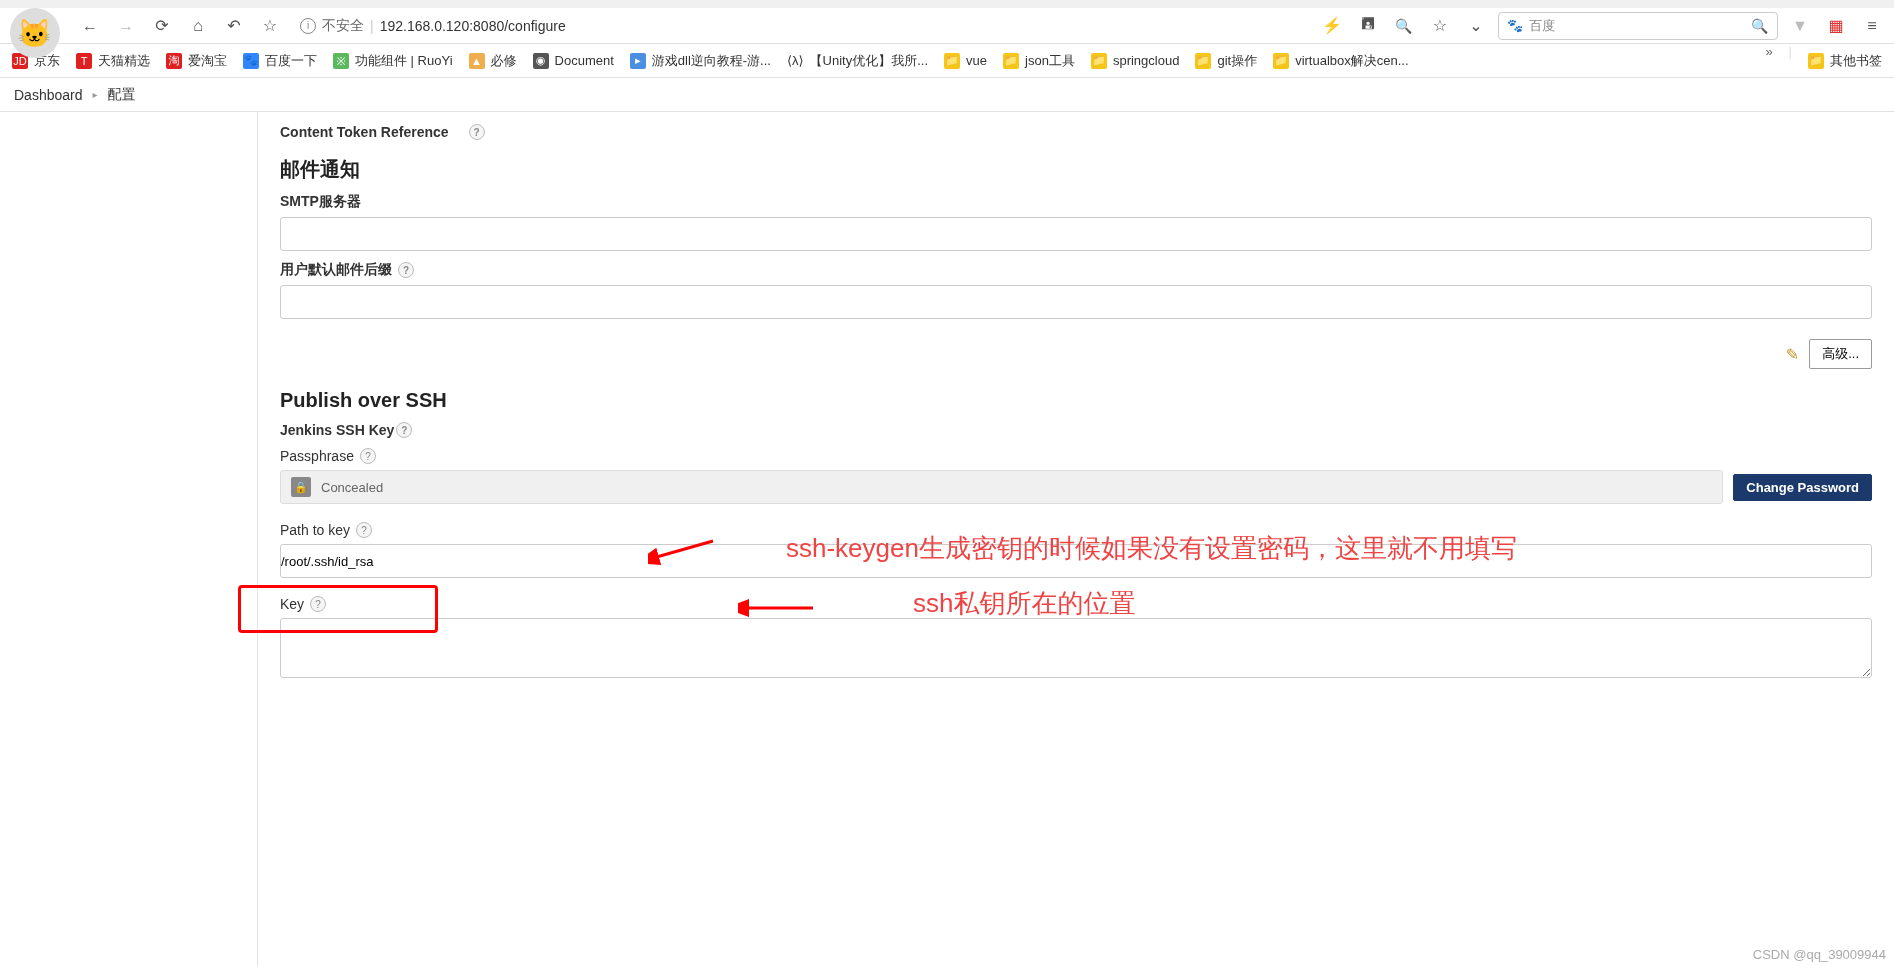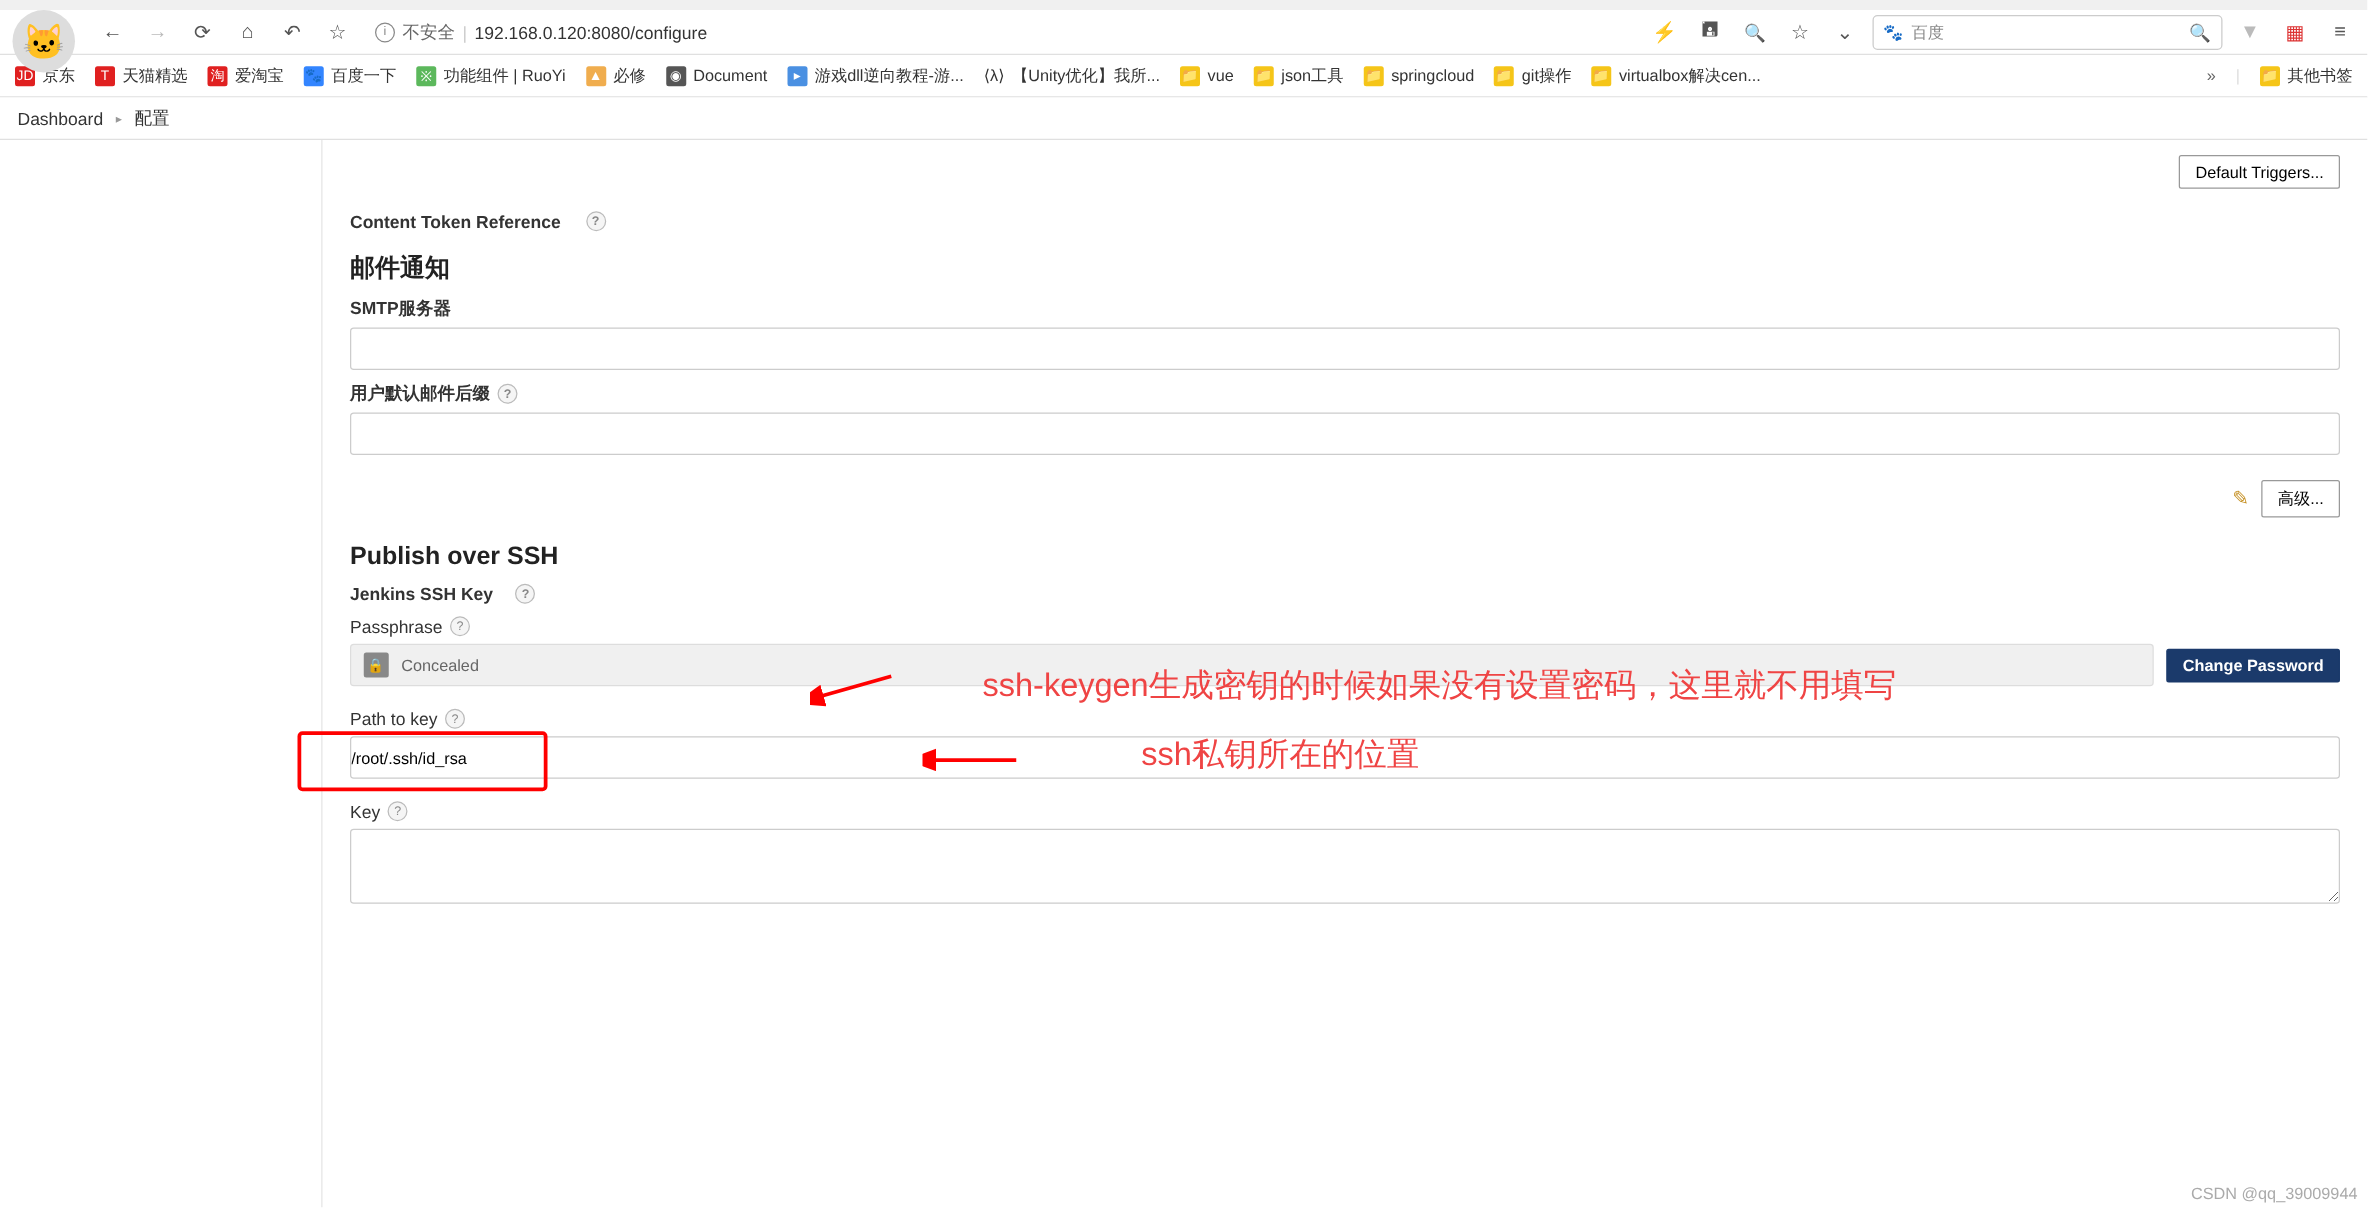--- a/index.html
+++ b/index.html
@@ -14,21 +14,21 @@
 .addr-box { flex: 0 0 auto; display: flex; align-items: center; gap: 6px; height: 28px; padding: 0 8px; font-size: 14px; color: #333; }
 .addr-box .info-icon { width: 16px; height: 16px; border: 1px solid #888; border-radius: 50%; display: flex; align-items: center; justify-content: center; font-size: 10px; color: #888; }
 .addr-box .insecure { color: #666; }
 .addr-url { color: #333; font-size: 14px; }
 .addr-spacer { flex: 1; }
 .search-box { width: 280px; height: 28px; border: 1px solid #ccc; border-radius: 4px; display: flex; align-items: center; padding: 0 8px; gap: 6px; color: #888; font-size: 13px; }
 .search-box .s-icon { font-size: 14px; }
 .right-icons { display: flex; gap: 8px; align-items: center; }
 
 
-.bm-row { height: 34px; background: #fff; border-bottom: 1px solid #e0e0e0; display: flex; align-items: center; padding: 0 12px; gap: 16px; font-size: 13px; color: #333; overflow: hidden; }
+.bm-row { height: 34px; background: #fff; border-bottom: 1px solid #e0e0e0; display: flex; padding: 0 12px; gap: 16px; font-size: 13px; color: #333; overflow: hidden; }
 .bm-item { display: flex; align-items: center; gap: 6px; cursor: pointer; white-space: nowrap; }
 .bm-icon { width: 16px; height: 16px; display: inline-flex; align-items: center; justify-content: center; font-size: 11px; color: #fff; border-radius: 2px; }
 .bm-icon.jd { background: #e02020; }
 .bm-icon.tm { background: #e02020; }
 .bm-icon.atb { background: #e02020; }
 .bm-icon.bd { background: #3385ff; }
 .bm-icon.grn { background: #5cb85c; }
 .bm-icon.org { background: #f0ad4e; }
 .bm-icon.gry { background: #555; }
 .bm-icon.blu { background: #4a90e2; }
@@ -189,23 +189,20 @@
 <div class="crumb-row">
   <span class="crumb-link">Dashboard</span>
   <span class="crumb-sep">▸</span>
   <span class="crumb-link">配置</span>
 </div>
 
 <div class="main">
   <div class="sidebar"></div>
   <div class="content">
 
-    <div class="top-btn-row">
-      <button class="btn">Default Triggers...</button>
-    </div>
 
     <div class="field-label">
       <span>Content Token Reference</span>
       <span class="help-icon">?</span>
     </div>
 
     <div class="section-h">邮件通知</div>
 
     <div class="sub-label">SMTP服务器</div>
     <input class="text-input" style="">
@@ -217,21 +214,21 @@
     <input class="text-input" style="">
 
     <div class="adv-row">
       <span class="pencil-icon">✎</span>
       <button class="btn">高级...</button>
     </div>
 
 
     <div class="section-h">Publish over SSH</div>
 
-    <div class="sub-label" style="display:flex;gap:18px;align-items:center">
+    <div class="sub-label" style="display:flex;gap:2px;align-items:center">
       <span>Jenkins SSH Key</span>
       <span class="help-icon">?</span>
     </div>
 
     <div class="sub-label" style="display:flex;gap:6px;align-items:center;font-weight:normal">
       <span>Passphrase</span>
       <span class="help-icon">?</span>
     </div>
     <div class="concealed-row">
       <div class="concealed-box">

